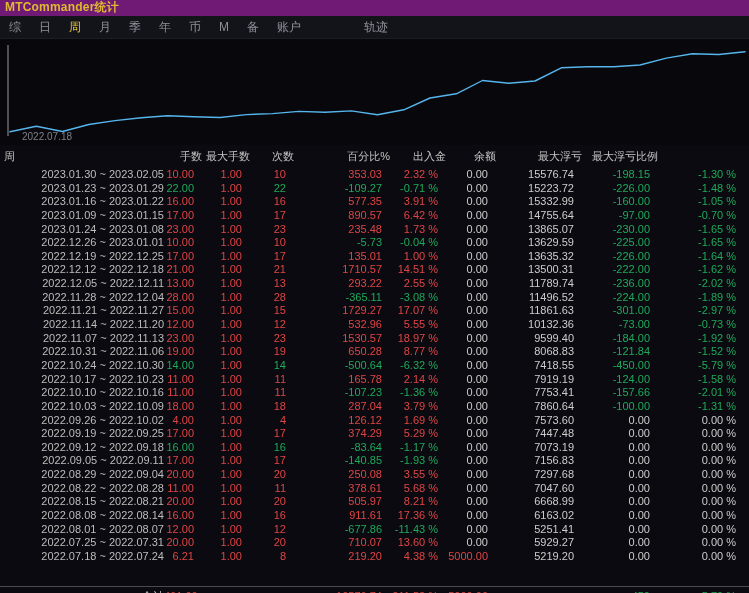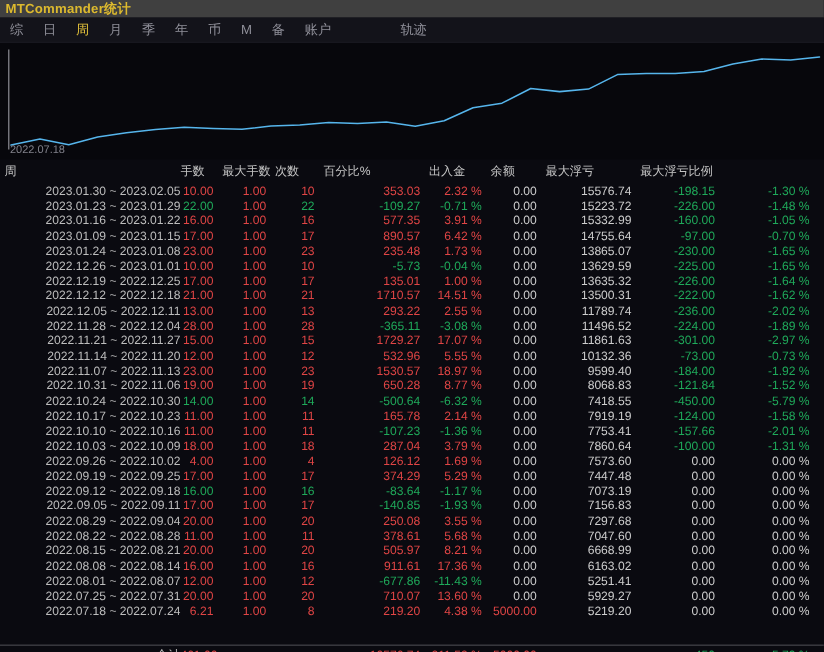--- a/index.html
+++ b/index.html
@@ -2,33 +2,33 @@
 <html><head>
 <meta charset="utf-8">
 <style>
   html,body{margin:0;padding:0}
   body{
     width:749px;height:593px;overflow:hidden;position:relative;
     background:#0a0a10;
     font-family:"Liberation Sans","DejaVu Sans",sans-serif;
     -webkit-font-smoothing:antialiased;
   }
-  .titlebar{height:16px;background:#404040;display:flex;align-items:center;padding-left:5px}
+  .titlebar{height:16px;background:#701a75;display:flex;align-items:flex-end;padding-left:5px}
   .title-text{color:#ddba2e;font-size:12px;font-weight:bold;letter-spacing:.2px}
   .menubar{height:22px;background:#13131a;border-bottom:1px solid #1c1c24;display:flex;align-items:center;font-size:12px;color:#90909a}
   .menu-item{padding:0 6px;margin:0 3px;cursor:default}
   .menu-item.active{color:#e8c63c}
   .menu-item.gap{margin-left:48px}
   .chart-wrap{position:relative;height:106px;background:#07070c}
   .chart-svg{display:block}
-  .chart-label{position:absolute;left:9px;bottom:3px;font-size:10px;color:#80808a}
+  .chart-label{position:absolute;left:22px;bottom:3px;font-size:10px;color:#80808a}
   .table{font-size:11px}
   .trow{display:grid;grid-template-columns:164px 38px 48px 44px 96px 56px 50px 86px 76px 86px;height:13.65px;line-height:13.65px;white-space:nowrap}
   .header-row{height:23px;line-height:23px;color:#c4c4c4}
-  .header-row .c{text-align:left;padding-right:0}
+  .header-row .c{text-align:right;padding-right:0}
   .header-row .c0{text-align:left;padding-left:4px}
   .c{text-align:right;padding-right:8px;overflow:hidden}
   .c0{text-align:right;padding-left:4px;padding-right:0}
   .footer-wrap{border-top:1px solid #4a4a52;margin-top:22px}
   .footer-row{height:18px;line-height:18px}
   .red{color:#e04545}
   .green{color:#1fa95a}
   .gray{color:#cdcdcd}
   .dim{color:#bdbdbd}
 </style>

